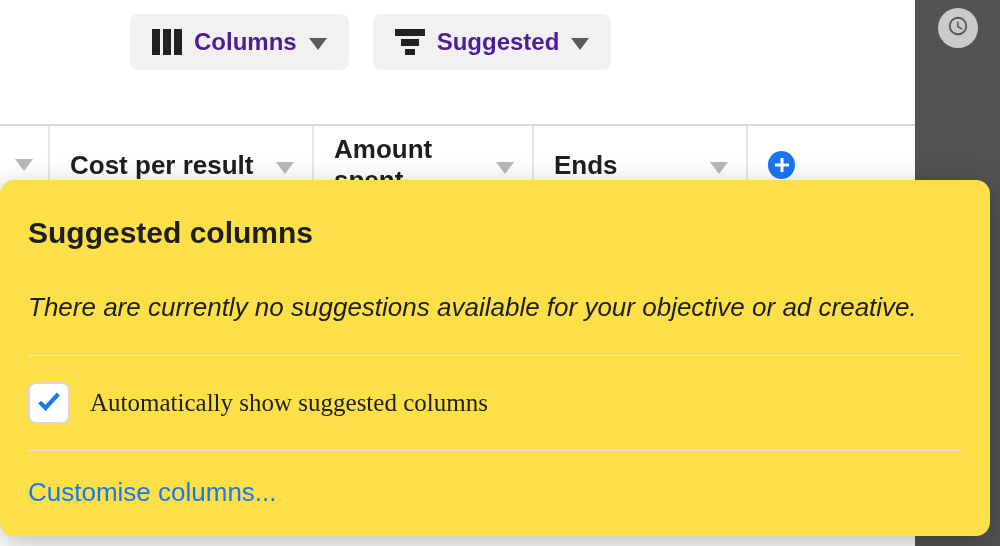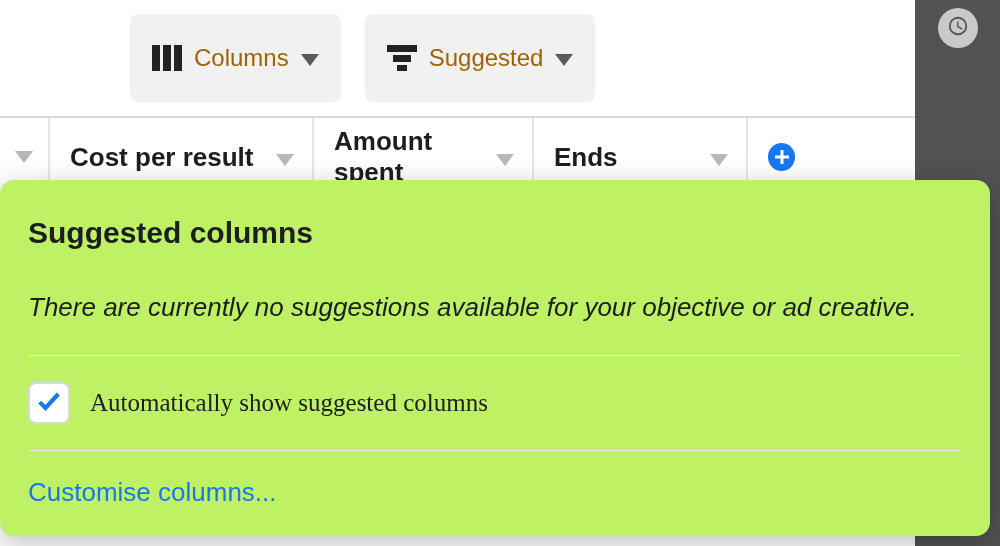--- a/index.html
+++ b/index.html
@@ -50,35 +50,36 @@
       align-items: center;
       padding: 14px 0 14px 130px;
       gap: 24px;
     }
     .toolbar-btn {
       display: inline-flex;
       align-items: center;
       gap: 12px;
       background: #f1f1f1;
       border-radius: 8px;
-      padding: 30px 22px;
+      padding: 14px 22px;
       cursor: pointer;
       font-size: 24px;
-      color: #a16207;
-      font-weight: 400;
+      color: #4c1d95;
+      font-weight: 700;
     }
     .toolbar-btn .icon-slot svg {
       display: block;
     }
     .table-header {
       display: flex;
       border-top: 2.5px solid #d9d9d9;
       border-bottom: 2.5px solid #e2e2e2;
       height: 82px;
       align-items: stretch;
+      margin-top: 40px;
     }
     .th-cell {
       display: flex;
       align-items: center;
       padding: 0 18px 0 20px;
       border-right: 2px solid #e6e6e6;
       font-size: 26px;
       font-weight: 700;
       color: #1c1e21;
       flex: 0 0 auto;
@@ -115,21 +116,21 @@
     .plus-circle svg {
       fill: #fff;
       width: 16px;
       height: 16px;
     }
     .popover {
       position: absolute;
       top: 180px;
       left: 0;
       width: 990px;
-      background: #bef264;
+      background: #fde047;
       border-radius: 14px;
       box-shadow: 0 8px 30px rgba(0,0,0,0.25);
       padding: 36px 28px 28px 28px;
     }
     .popover-title {
       font-size: 30px;
       font-weight: 700;
       color: #1c1e21;
       margin-bottom: 42px;
     }

